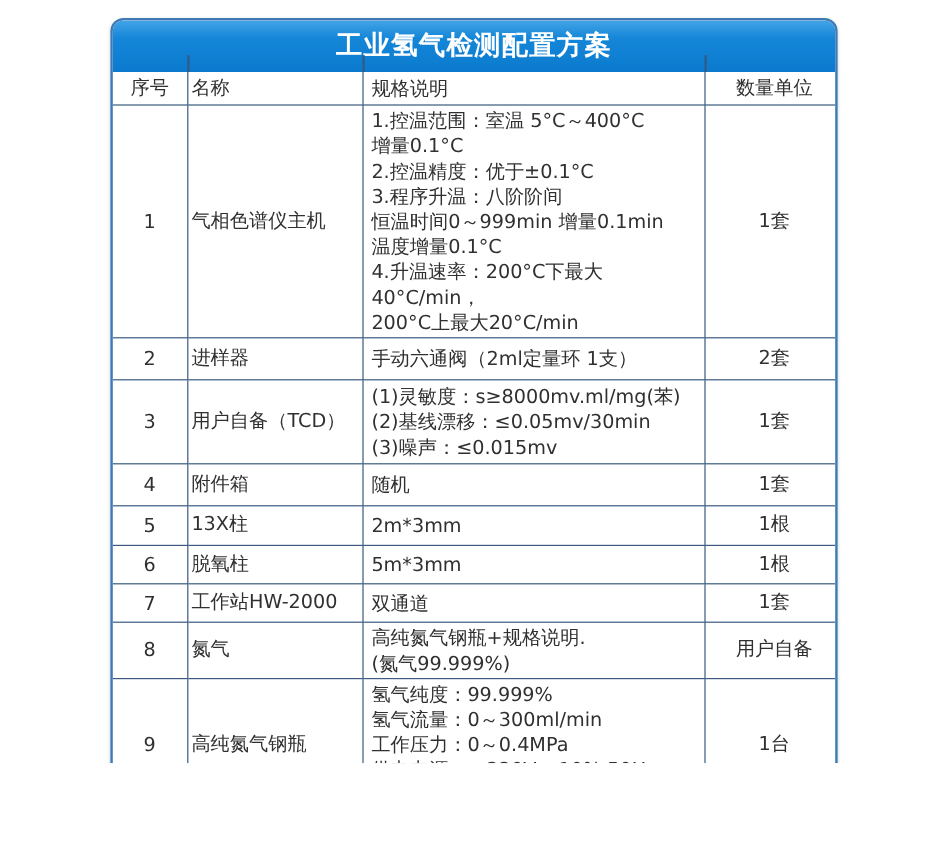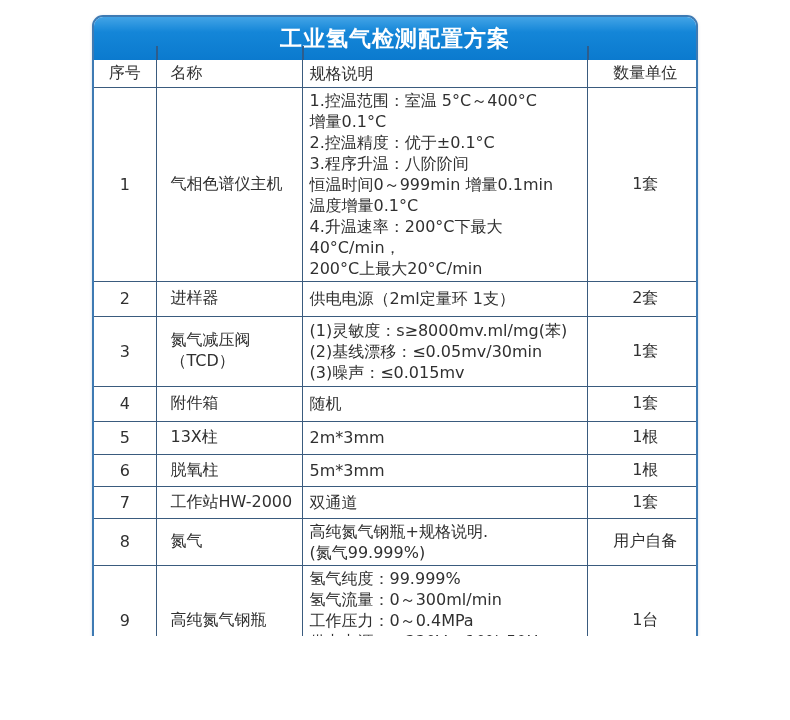--- a/index.html
+++ b/index.html
@@ -60,21 +60,21 @@
   tbody tr:nth-child(4)  { height:35px; }
   tbody tr:nth-child(5)  { height:33px; }
   tbody tr:nth-child(6)  { height:32px; }
   tbody tr:nth-child(7)  { height:32px; }
   tbody tr:nth-child(8)  { height:46px; }
   tbody tr:nth-child(9)  { height:107px; }
   tbody tr:nth-child(10) { height:32px; }
   tbody tr:nth-child(11) { height:31px; }
 
   .col-no   { text-align:center; }
-  .col-name { text-align:left; padding-left:14px;margin-left:28px; }
+  .col-name { text-align:left; padding-left:3px;margin-left:28px; }
   .col-spec { text-align:left; padding-left:7px; white-space:pre-line; line-height:21px; padding-top:2px; padding-bottom:2px; }
   .col-qty  { text-align:center; padding-left:8px; }
 </style>
 </head>
 <body>
 
 <div class="sheet">
   <div class="panel">
 
     <div class="title-band">
@@ -109,26 +109,26 @@
 3.程序升温：八阶阶间
 恒温时间0～999min 增量0.1min
 温度增量0.1°C
 4.升温速率：200°C下最大40°C/min，
 200°C上最大20°C/min</td>
           <td class="col-qty">1套</td>
         </tr>
         <tr>
           <td class="col-no">2</td>
           <td class="col-name">进样器</td>
-          <td class="col-spec">供电电源（2ml定量环 1支）</td>
+          <td class="col-spec">手动六通阀（2ml定量环 1支）</td>
           <td class="col-qty">2套</td>
         </tr>
         <tr>
           <td class="col-no">3</td>
-          <td class="col-name">氮气减压阀（TCD）</td>
+          <td class="col-name">用户自备（TCD）</td>
           <td class="col-spec">(1)灵敏度：s≥8000mv.ml/mg(苯)
 (2)基线漂移：≤0.05mv/30min
 (3)噪声：≤0.015mv</td>
           <td class="col-qty">1套</td>
         </tr>
         <tr>
           <td class="col-no">4</td>
           <td class="col-name">附件箱</td>
           <td class="col-spec">随机</td>
           <td class="col-qty">1套</td>

